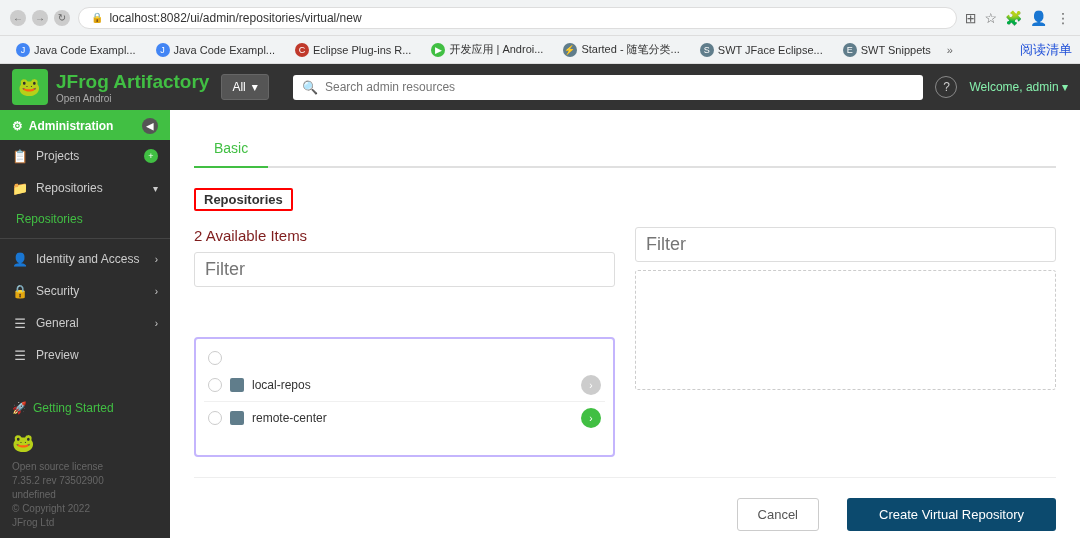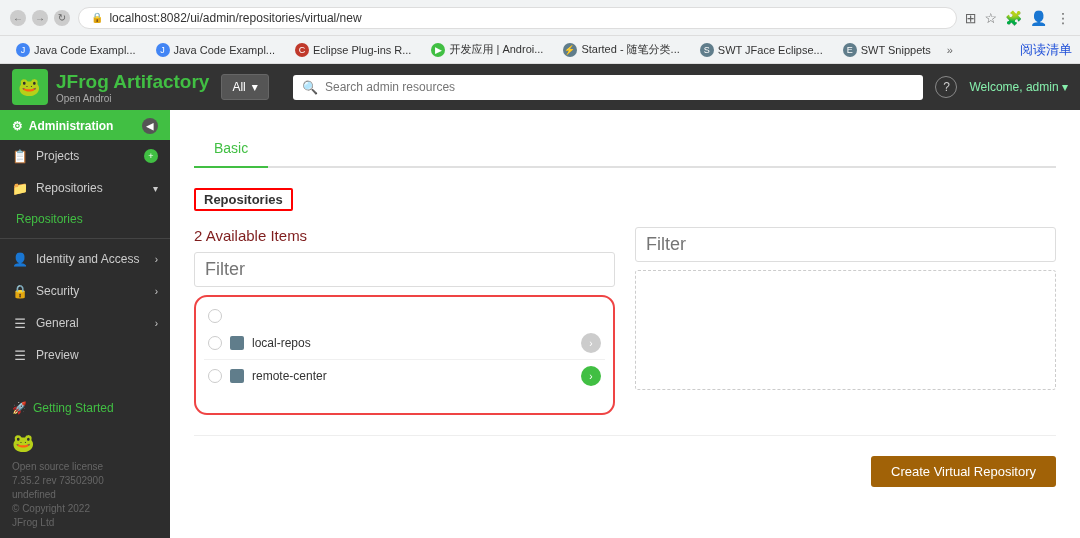--- a/index.html
+++ b/index.html
@@ -204,24 +204,25 @@
       border-radius: 3px;
       padding: 6px 10px;
       font-size: 18px;
       color: #999;
       outline: none;
       margin-bottom: 8px;
     }
 
     
     .available-box {
-      border: 2px solid #ef4444;
-      border-radius: 13px;
+      border: 2px solid #c4b5fd;
+      border-radius: 4px;
       min-height: 120px;
       padding: 8px;
+      margin-top: 42px;
     }
     .included-box {
       border: 1px dashed #ccc;
       border-radius: 3px;
       min-height: 120px;
       padding: 8px;
     }
 
     .repo-item {
       display: flex;
@@ -268,27 +269,28 @@
     .btn-cancel {
       background: white;
       border: 1px solid #ccc;
       border-radius: 3px;
       padding: 8px 20px;
       font-size: 13px;
       cursor: pointer;
       color: #555;
     }
     .btn-create {
-      background: #a16207;
+      background: #0c4a6e;
       border: none;
       border-radius: 3px;
-      padding: 8px 20px;
+      padding: 8px 32px;
       font-size: 13px;
       cursor: pointer;
       color: white;
+      margin-left: 16px;
     }
 
     
     .content::-webkit-scrollbar { width: 6px; }
     .content::-webkit-scrollbar-track { background: #f5f5f5; }
     .content::-webkit-scrollbar-thumb { background: #ccc; border-radius: 3px; }
   </style>
 </head>
 <body>
 
@@ -479,17 +481,18 @@
 
         <div class="repo-col">
           <input type="text" class="filter-input" placeholder="Filter" style="">
           <div class="included-box">
           </div>
         </div>
       </div>
 
       
       <div class="bottom-actions">
+        <button class="btn-cancel">Cancel</button>
         <button class="btn-create">Create Virtual Repository</button>
       </div>
     </div>
   </div>
 </div>
 
 </body></html>

